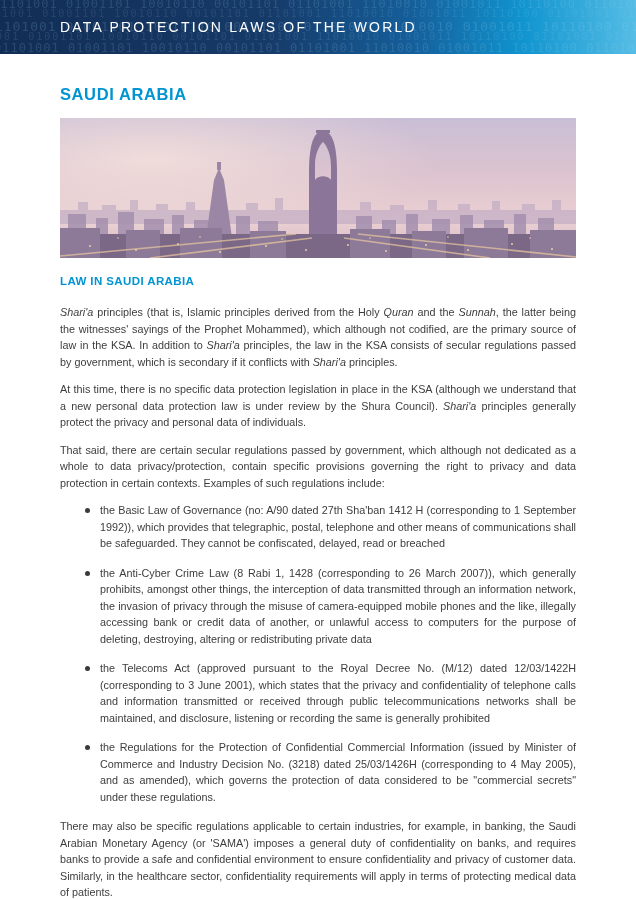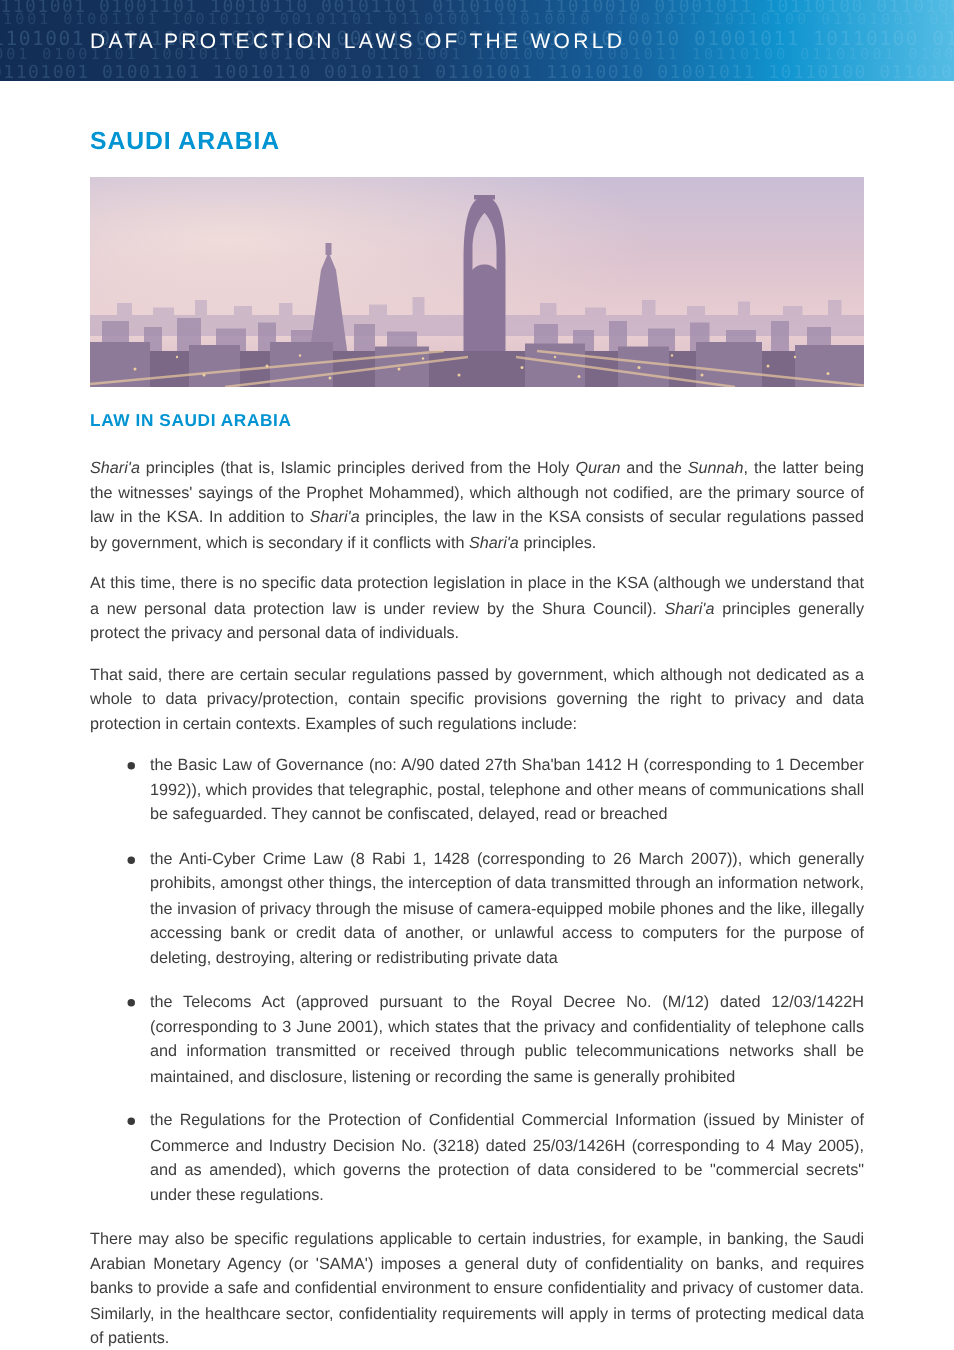--- a/index.html
+++ b/index.html
@@ -187,21 +187,21 @@
     </svg>
 
 
     <h2 class="section-heading">LAW IN SAUDI ARABIA</h2>
 
     <p class="body-text"><em>Shari'a</em><span> principles (that is, Islamic principles derived from the Holy </span><em>Quran</em><span> and the </span><em>Sunnah</em><span>, the latter being the witnesses' sayings of the Prophet Mohammed), which although not codified, are the primary source of law in the KSA. In addition to </span><em>Shari'a</em><span> principles, the law in the KSA consists of secular regulations passed by government, which is secondary if it conflicts with </span><em>Shari'a</em><span> principles.</span></p>
     <p class="body-text"><span>At this time, there is no specific data protection legislation in place in the KSA (although we understand that a new personal data protection law is under review by the Shura Council). </span><em>Shari'a</em><span> principles generally protect the privacy and personal data of individuals.</span></p>
     <p class="body-text"><span>That said, there are certain secular regulations passed by government, which although not dedicated as a whole to data privacy/protection, contain specific provisions governing the right to privacy and data protection in certain contexts. Examples of such regulations include:</span></p>
 
     <ul class="bullets">
-      <li>the Basic Law of Governance (no: A/90 dated 27th Sha'ban 1412 H (corresponding to 1 December 1992)), which provides that telegraphic, postal, telephone and other means of communications shall be safeguarded. They cannot be confiscated, delayed, read or breached</li>
+      <li>the Basic Law of Governance (no: A/90 dated 27th Sha'ban 1412 H (corresponding to 1 September 1992)), which provides that telegraphic, postal, telephone and other means of communications shall be safeguarded. They cannot be confiscated, delayed, read or breached</li>
       <li>the Anti-Cyber Crime Law (8 Rabi 1, 1428 (corresponding to 26 March 2007)), which generally prohibits, amongst other things, the interception of data transmitted through an information network, the invasion of privacy through the misuse of camera-equipped mobile phones and the like, illegally accessing bank or credit data of another, or unlawful access to computers for the purpose of deleting, destroying, altering or redistributing private data</li>
       <li>the Telecoms Act (approved pursuant to the Royal Decree No. (M/12) dated 12/03/1422H (corresponding to 3 June 2001), which states that the privacy and confidentiality of telephone calls and information transmitted or received through public telecommunications networks shall be maintained, and disclosure, listening or recording the same is generally prohibited</li>
       <li>the Regulations for the Protection of Confidential Commercial Information (issued by Minister of Commerce and Industry Decision No. (3218) dated 25/03/1426H (corresponding to 4 May 2005), and as amended), which governs the protection of data considered to be "commercial secrets" under these regulations.</li>
     </ul>
 
     <p class="body-text closing">There may also be specific regulations applicable to certain industries, for example, in banking, the Saudi Arabian Monetary Agency (or 'SAMA') imposes a general duty of confidentiality on banks, and requires banks to provide a safe and confidential environment to ensure confidentiality and privacy of customer data. Similarly, in the healthcare sector, confidentiality requirements will apply in terms of protecting medical data of patients.</p>
 
   </div>
 
 

